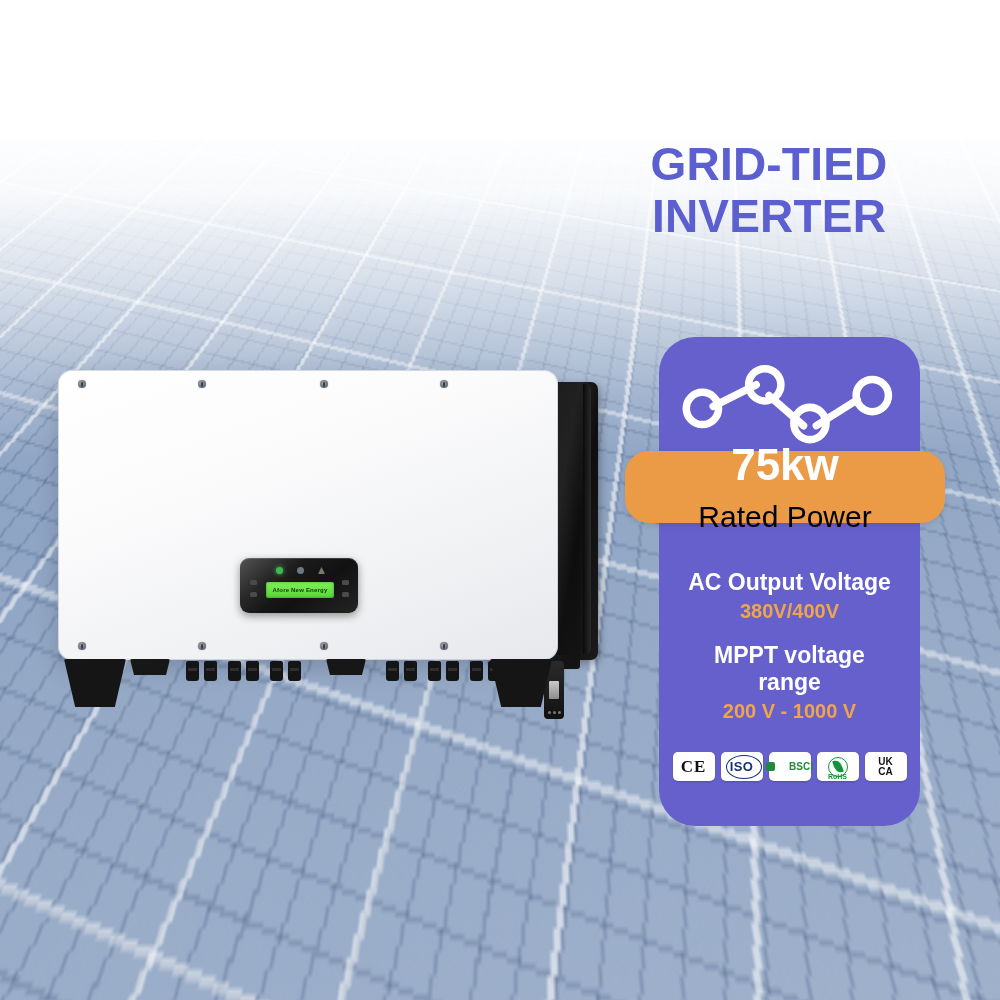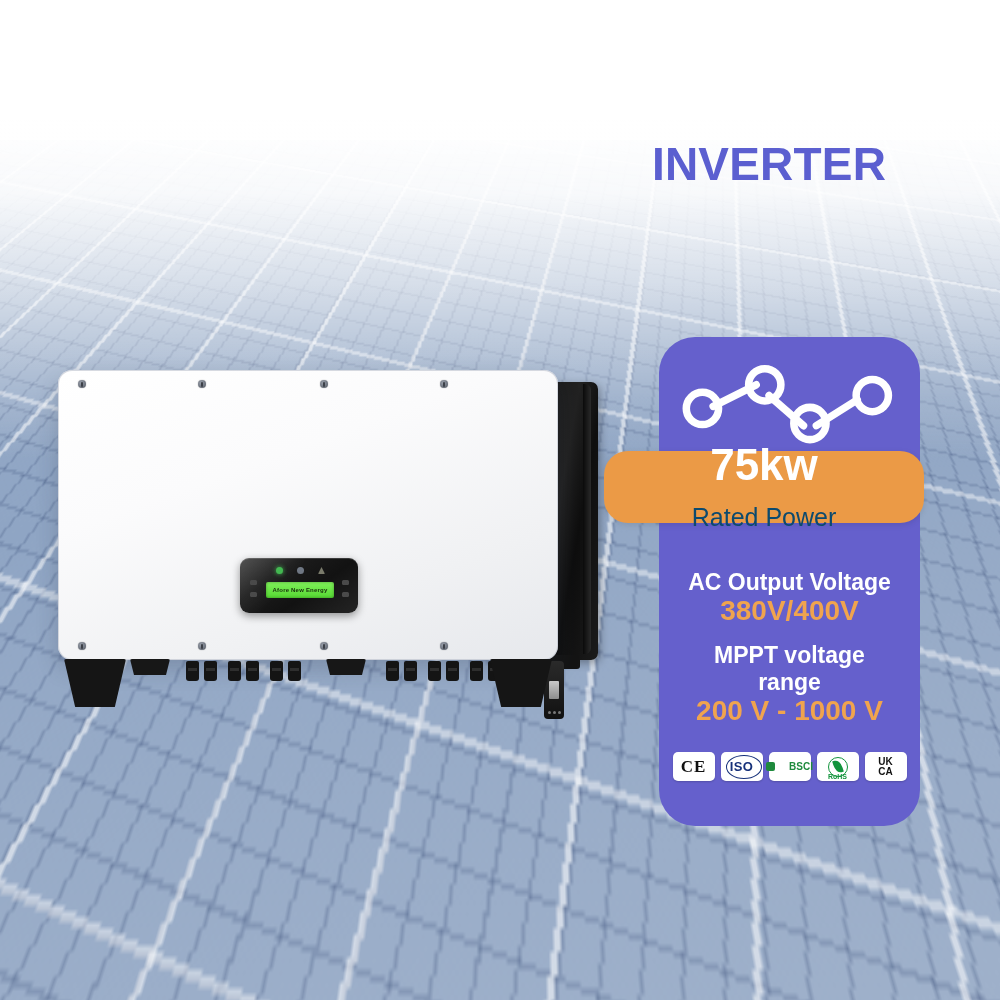--- a/index.html
+++ b/index.html
@@ -172,31 +172,31 @@
   }
   .headline div{ white-space:nowrap; }
 
   
   .spec-card {
     position:absolute; left:659px; top:337px; width:261px; height:489px;
     background:#6560cc; border-radius:36px;
   }
   .net-icon { position:absolute; left:0; top:22px; width:100%; height:86px; }
   .orange-badge {
-    position:absolute; left:604px; top:451px; width:320px; height:72px;
+    position:absolute; left:625px; top:451px; width:320px; height:72px;
     background:#eb9a46; border-radius:24px;
     display:flex; flex-direction:column; align-items:center; justify-content:center;
     box-shadow:0 2px 6px rgba(0,0,0,.10);
   }
   .kw { color:#ffffff; font-size:44px; font-weight:bold; line-height:44px; }
-  .rated { color:#0c4a6e; font-size:25px; line-height:28px; margin-top:16px; }
+  .rated { color:#000000; font-size:30px; line-height:28px; margin-top:16px; }
 
   .spec-block { position:absolute; left:0; width:100%; text-align:center; }
   .spec-title { color:#ffffff; font-size:23px; font-weight:bold; line-height:27px; }
-  .spec-value { color:#f0a44e; font-size:28px; font-weight:bold; line-height:30px; }
+  .spec-value { color:#f0a44e; font-size:20px; font-weight:bold; line-height:30px; }
 
   .certs {
     position:absolute; left:0; top:415px; width:100%;
     display:flex; justify-content:center; gap:6px;
   }
   .cert {
     width:42px; height:29px; background:#fff; border-radius:5px;
     display:flex; align-items:center; justify-content:center;
     box-shadow:0 1px 2px rgba(0,0,0,.18);
   }
@@ -340,20 +340,21 @@
           <i></i>
             <i></i>
             <i></i>
         </span>
       </div>
       <div class="mount-bracket" style="left:432px;top:0;"></div>
     </div>
   </div>
 
   <div class="headline">
+    <div>GRID-TIED</div>
     <div>INVERTER</div>
   </div>
 
   <div class="spec-card">
 
     <svg class="net-icon" viewBox="0 0 230 80">
       <line x1="44" y1="44" x2="84" y2="24" stroke="#ffffff" stroke-width="7" stroke-linecap="round"></line>
       <line x1="96" y1="34" x2="128" y2="62" stroke="#ffffff" stroke-width="7" stroke-linecap="round"></line>
       <line x1="140" y1="62" x2="178" y2="38" stroke="#ffffff" stroke-width="7" stroke-linecap="round"></line>
       <circle cx="34" cy="46" r="15" fill="none" stroke="#ffffff" stroke-width="7"></circle>

